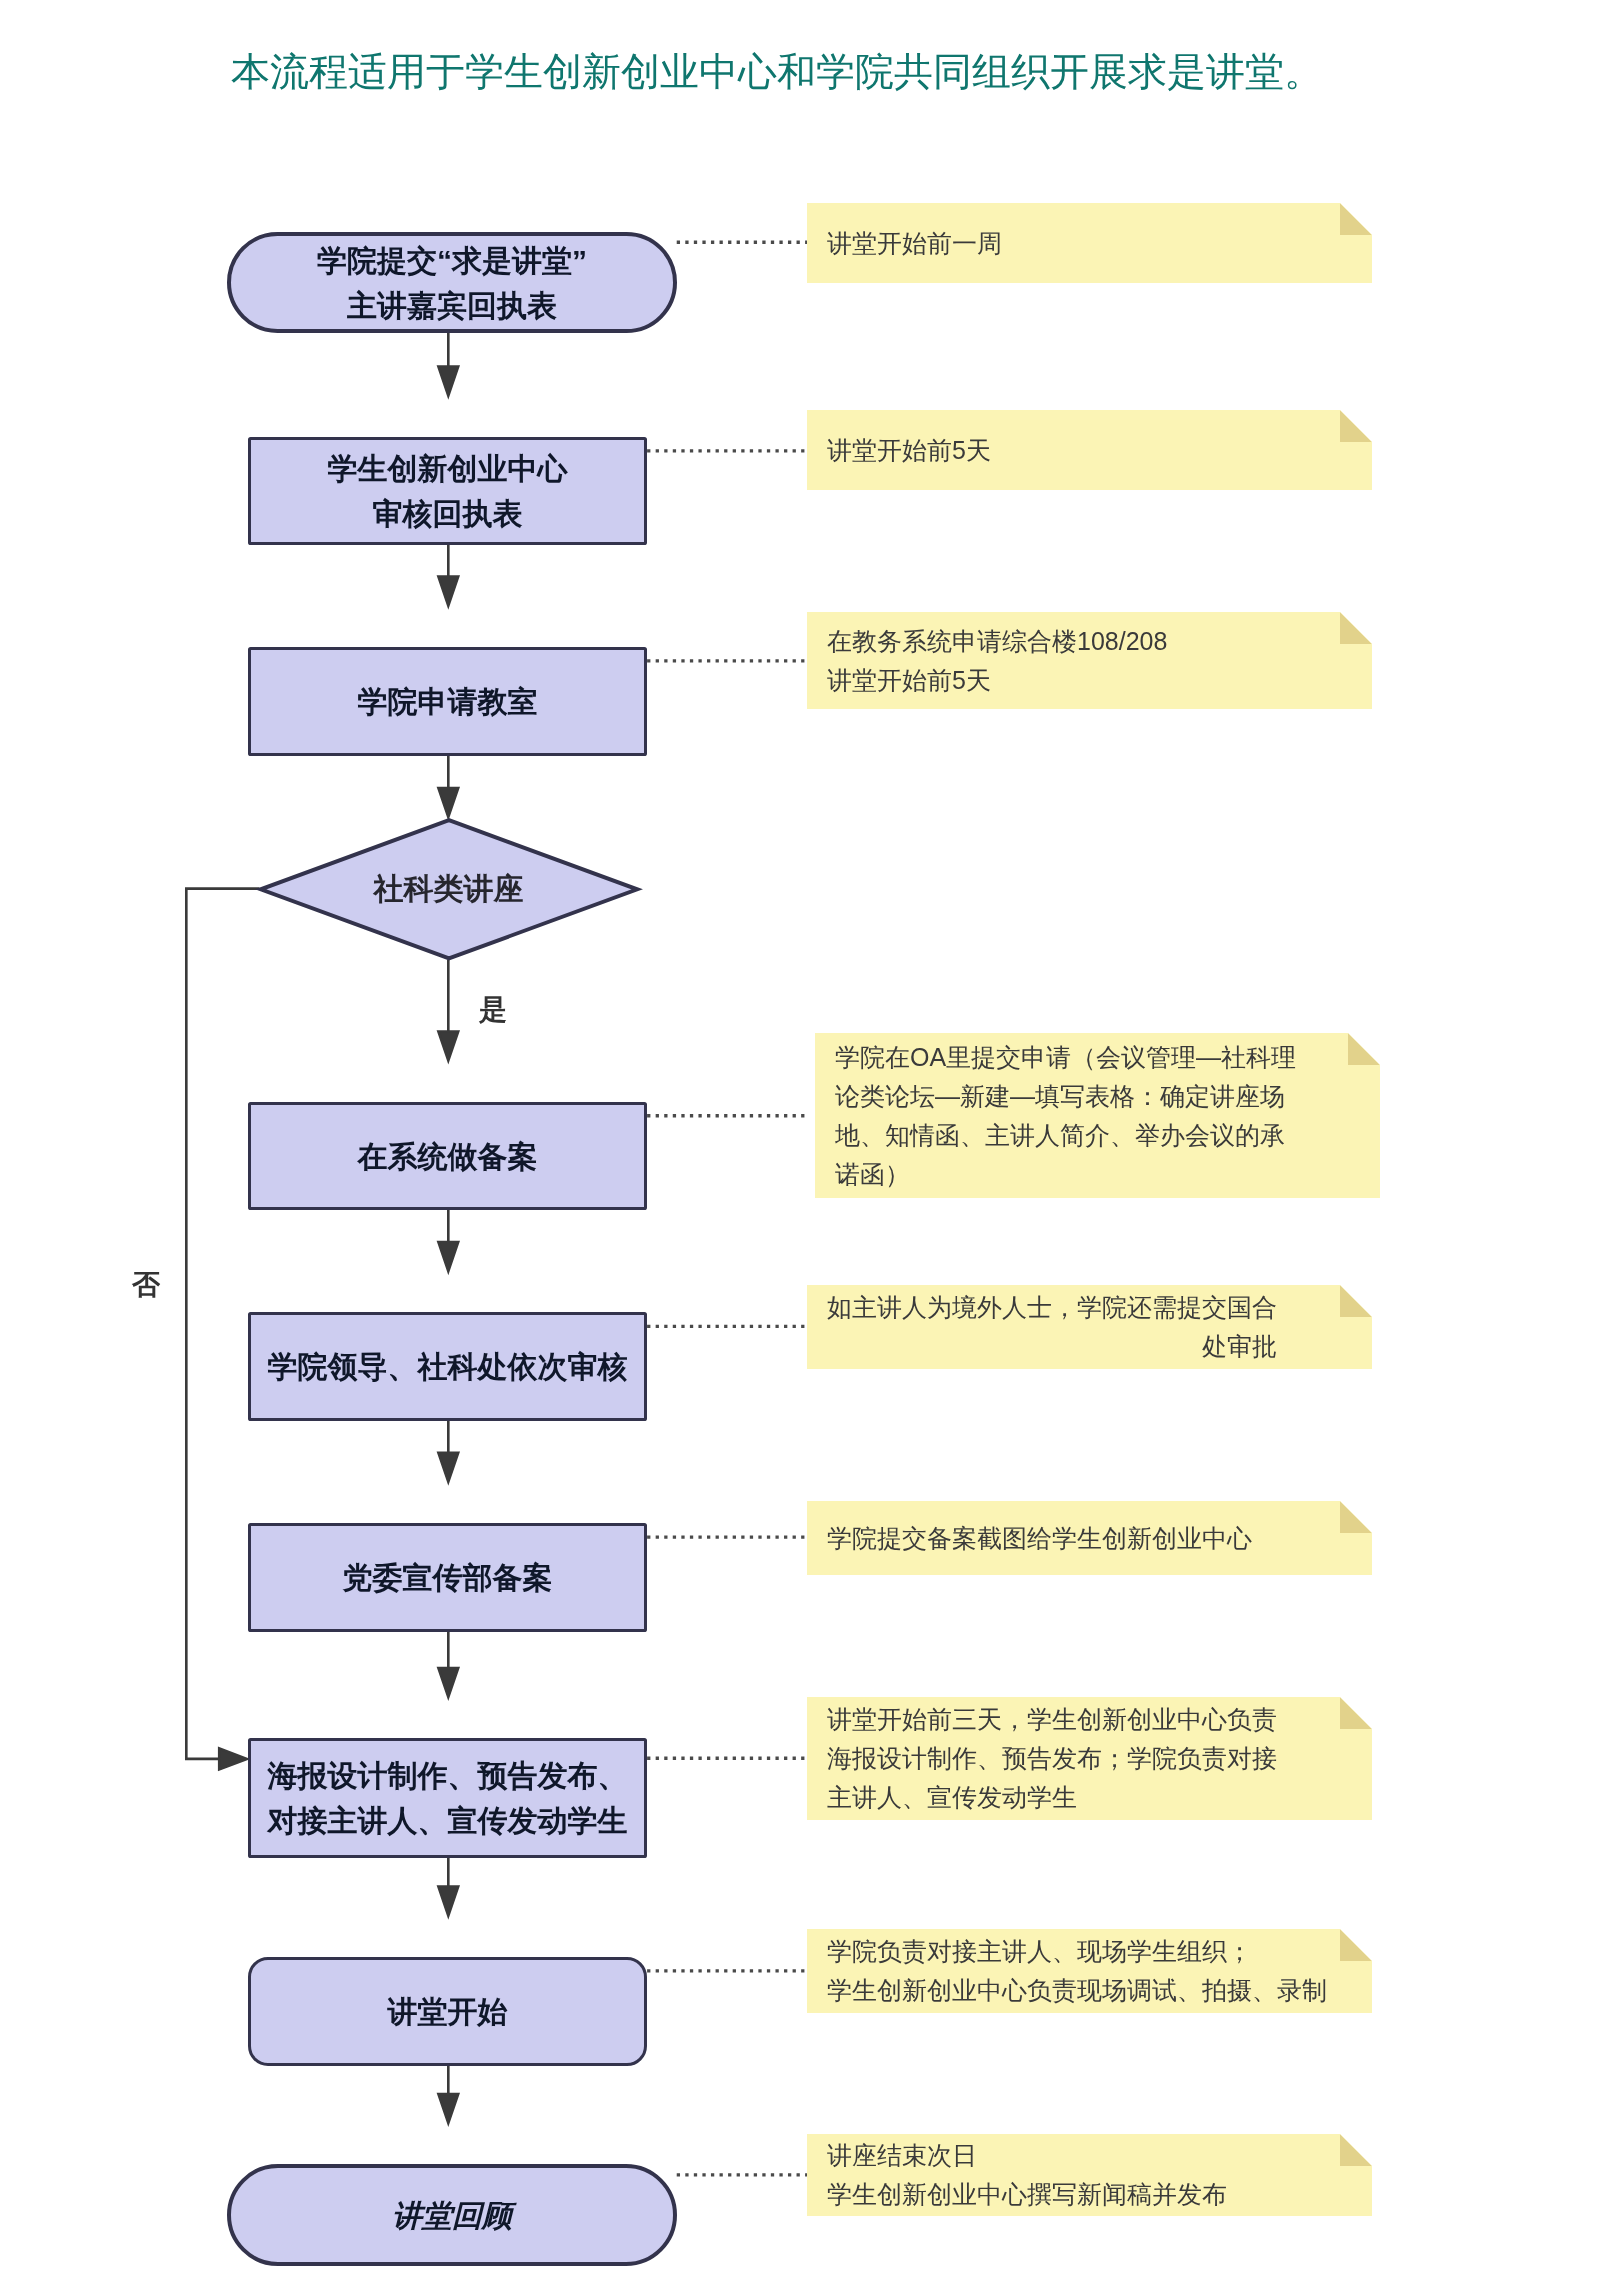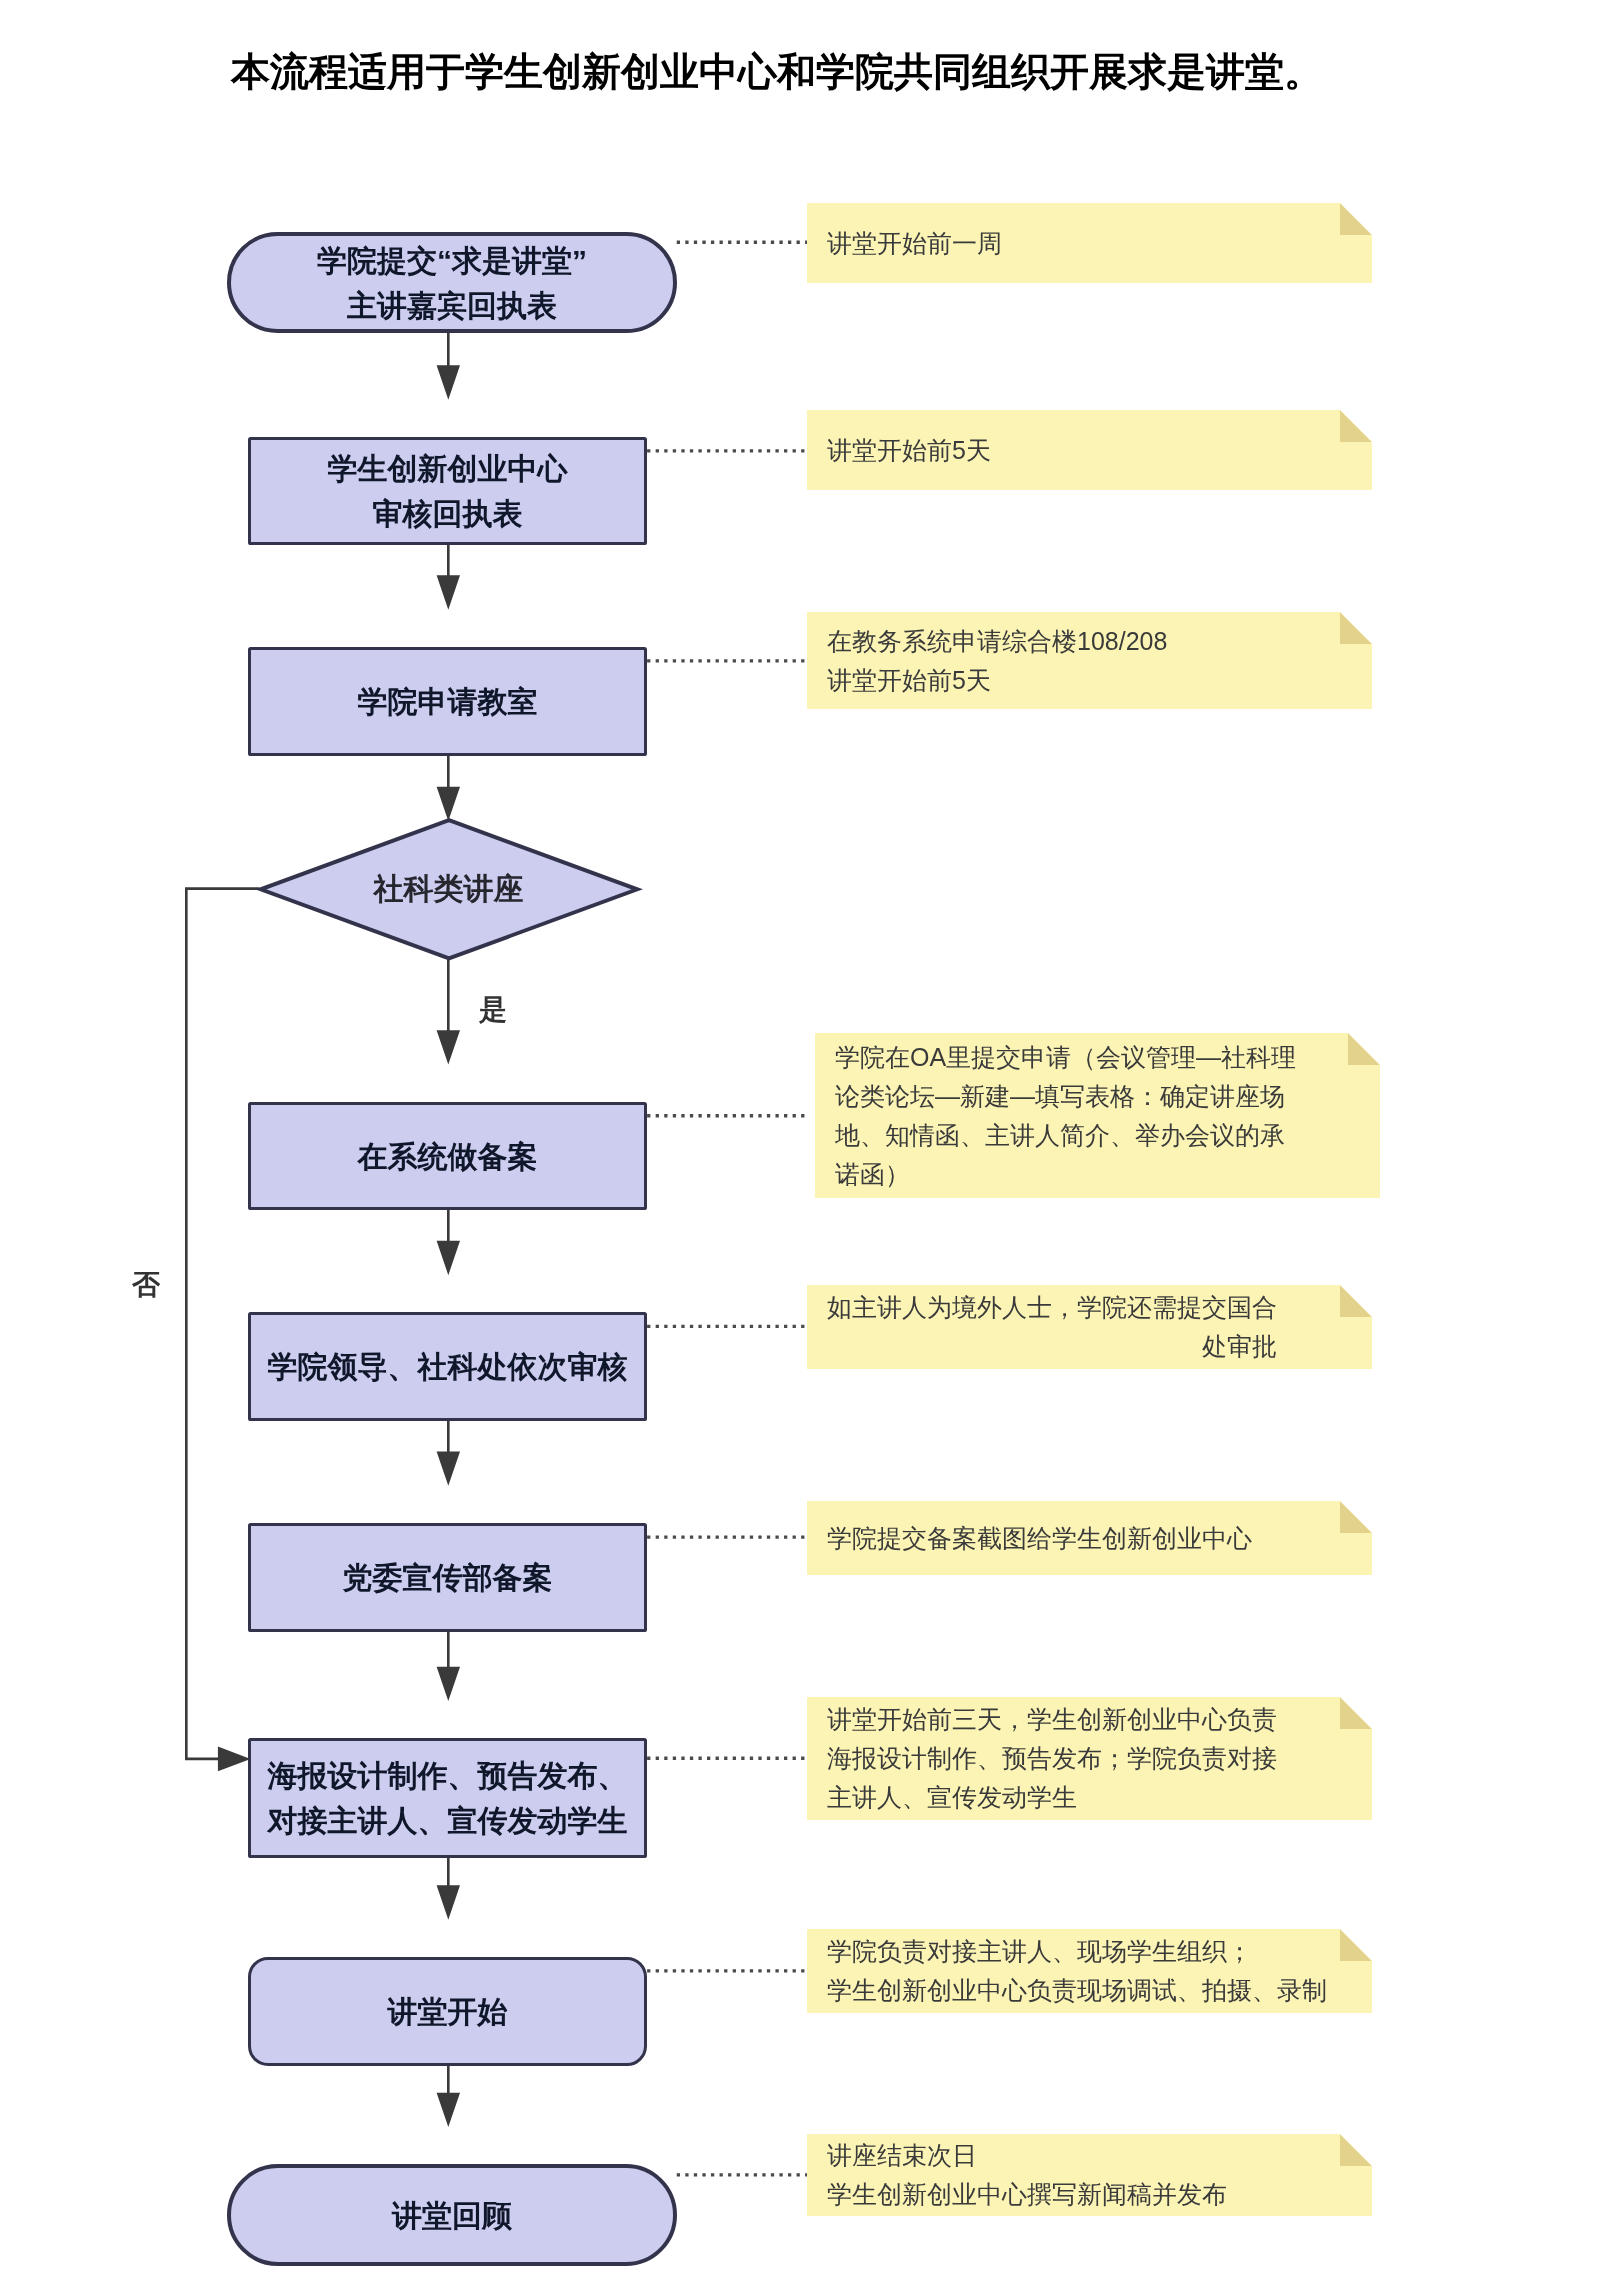--- a/index.html
+++ b/index.html
@@ -1,20 +1,20 @@
 <!DOCTYPE html>
 <html style="font-size:10.5px"><head>
 <meta charset="utf-8">
 <style>
   html,body{margin:0;padding:0;background:#ffffff;}
   body{font-family:"Liberation Sans","DejaVu Sans",sans-serif;}
   .canvas{position:relative;width:1624px;height:2273px;background:#ffffff;overflow:hidden;}
   .connectors{position:absolute;left:0;top:0;z-index:0;}
   .title{position:absolute;left:777px;top:45px;transform:translateX(-50%);
-    font-size:39px;font-weight:bold;color:#000000;white-space:nowrap;z-index:2;}
+    font-size:39px;font-weight:normal;color:#0f766e;white-space:nowrap;z-index:2;}
   .node{position:absolute;box-sizing:border-box;background:#cdcdf0;border:3.3px solid #33334c;
     display:flex;align-items:center;justify-content:center;text-align:center;
     font-size:30px;font-weight:bold;color:#0f172a;line-height:45px;z-index:1;
     white-space:pre-line;border-radius:2.6px;margin-top:40px;}
   .stadium{border-radius:59px;border-width:4px;}
   .diamond-label{position:absolute;display:flex;align-items:center;justify-content:center;
     text-align:center;font-size:30px;font-weight:bold;color:#26262e;z-index:1;}
   .edge-label{position:absolute;font-size:28px;font-weight:bold;color:#333333;z-index:1;}
   .note{position:absolute;box-sizing:border-box;left:807px;width:565px;background:#fbf4b5;
     display:flex;align-items:center;padding:12px 20px;font-size:25px;color:#3a3a3a;
@@ -89,21 +89,21 @@
 
   <div class="node" style="left:248px;top:1272px;width:399px;height:109px;">学院领导、社科处依次审核</div>
 
   <div class="node" style="left:248px;top:1483px;width:399px;height:109px;">党委宣传部备案</div>
 
   <div class="node" style="left:248px;top:1698px;width:399px;height:120px;">海报设计制作、预告发布、
 对接主讲人、宣传发动学生</div>
 
   <div class="node" style="left:248px;top:1917px;width:399px;height:109px;border-radius:20px;">讲堂开始</div>
 
-  <div class="node stadium" style="left:227px;top:2124px;width:450px;height:102px;">讲堂回顾</div>
+  <div class="node stadium" style="left:227px;top:2124px;width:450px;height:102px;font-style:italic;">讲堂回顾</div>
 
   <div class="note" style="top:203px;height:80px;">
     <span class="fold"></span>
     <div class="note-text">讲堂开始前一周</div>
   </div>
 
   <div class="note" style="top:410px;height:80px;">
     <span class="fold"></span>
     <div class="note-text">讲堂开始前5天</div>
   </div>

